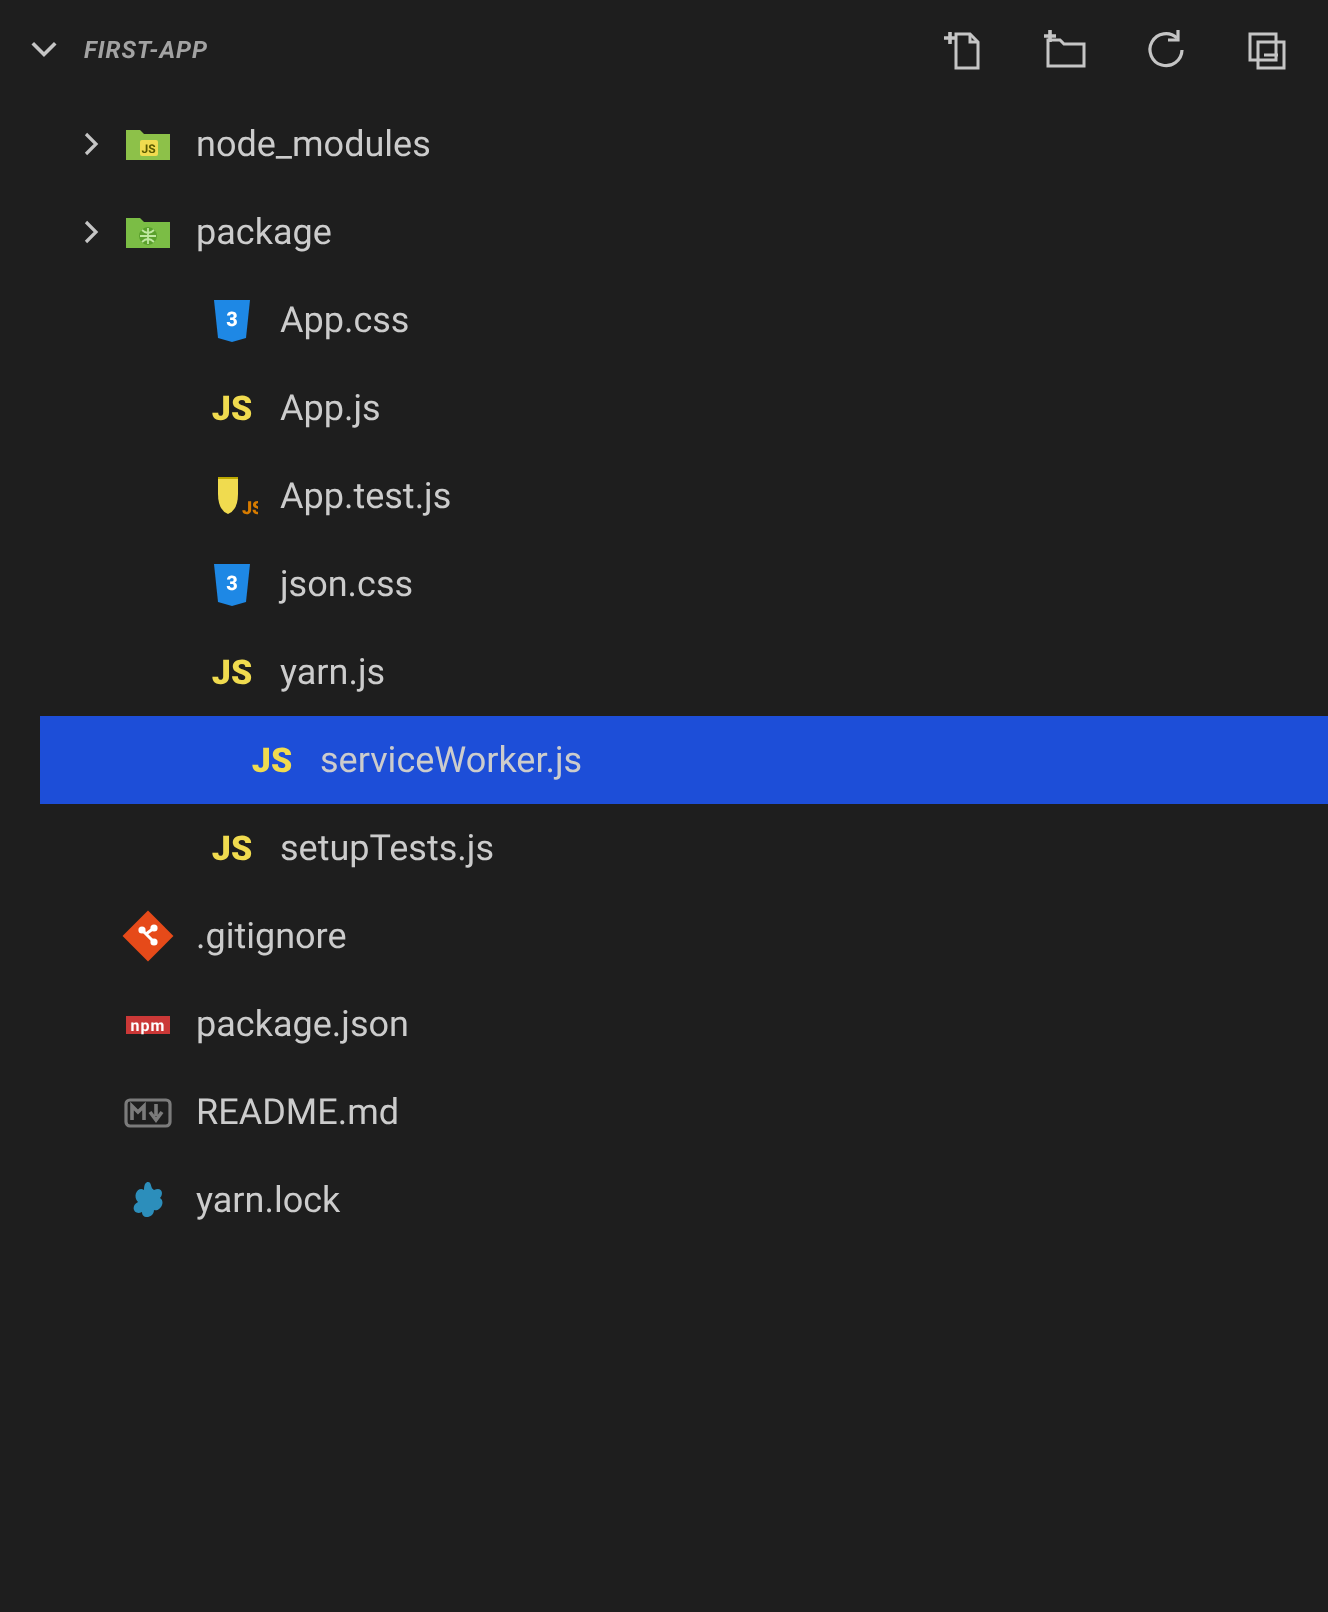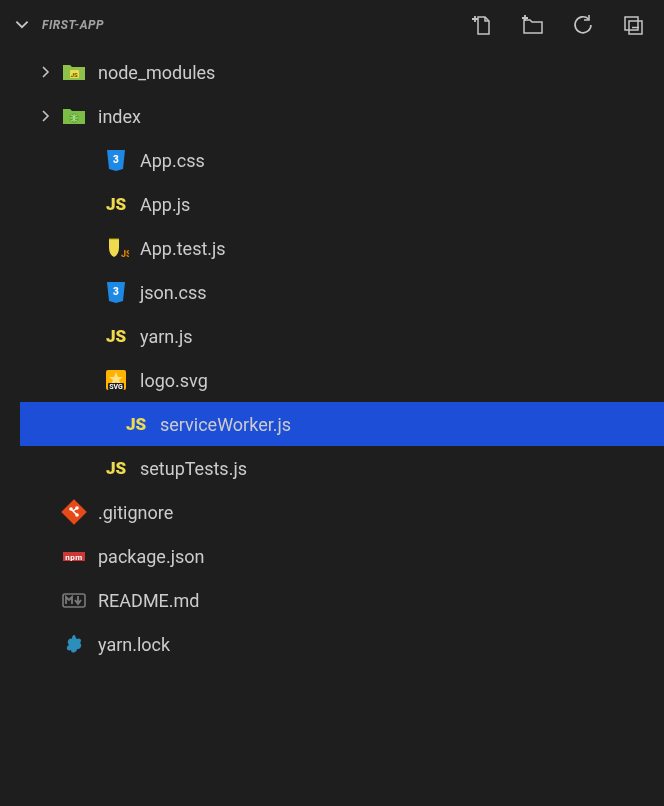--- a/index.html
+++ b/index.html
@@ -154,21 +154,21 @@
       <span class="twistie">
         <svg width="16" height="16" viewBox="0 0 16 16">
           <use href="#chev-right"></use>
         </svg>
       </span>
       <span class="file-icon">
         <svg width="26" height="26" viewBox="0 0 26 26">
           <use href="#public-folder-icon"></use>
         </svg>
       </span>
-      <span class="label">index</span>
+      <span class="label">package</span>
     </div>
     <div class="row indent-2">
       <span class="twistie-spacer"></span>
       <span class="file-icon">
         <svg width="26" height="26" viewBox="0 0 26 26">
           <use href="#css-icon"></use>
         </svg>
       </span>
       <span class="label">App.css</span>
     </div>
@@ -200,29 +200,20 @@
       <span class="label">json.css</span>
     </div>
     <div class="row indent-2">
       <span class="twistie-spacer"></span>
       <span class="file-icon">
         <svg width="26" height="26" viewBox="0 0 26 26">
           <use href="#js-icon"></use>
         </svg>
       </span>
       <span class="label">yarn.js</span>
-    </div>
-    <div class="row indent-2">
-      <span class="twistie-spacer"></span>
-      <span class="file-icon">
-        <svg width="26" height="26" viewBox="0 0 26 26">
-          <use href="#svg-icon"></use>
-        </svg>
-      </span>
-      <span class="label">logo.svg</span>
     </div>
     <div class="row indent-2 hovered">
       <span class="twistie-spacer"></span>
       <span class="file-icon">
         <svg width="26" height="26" viewBox="0 0 26 26">
           <use href="#js-icon"></use>
         </svg>
       </span>
       <span class="label">serviceWorker.js</span>
     </div>

